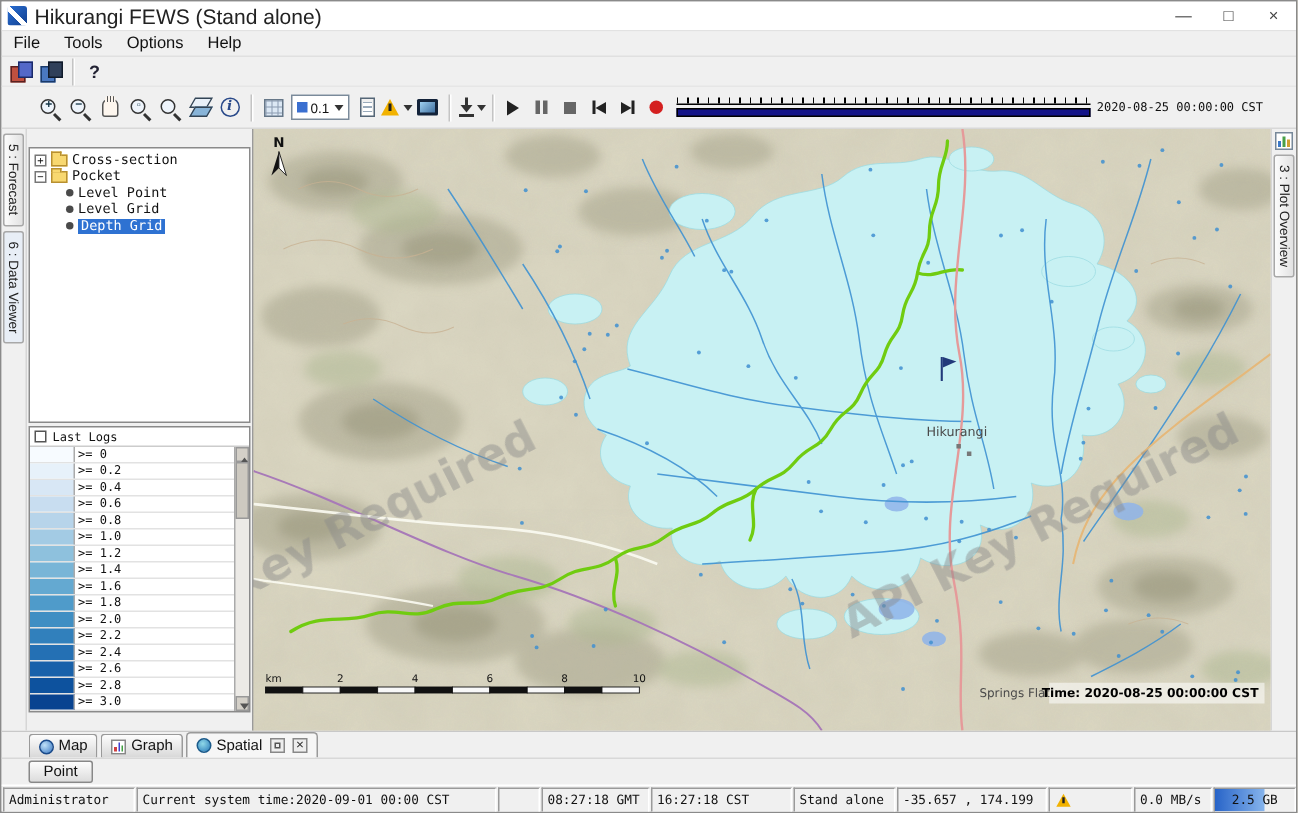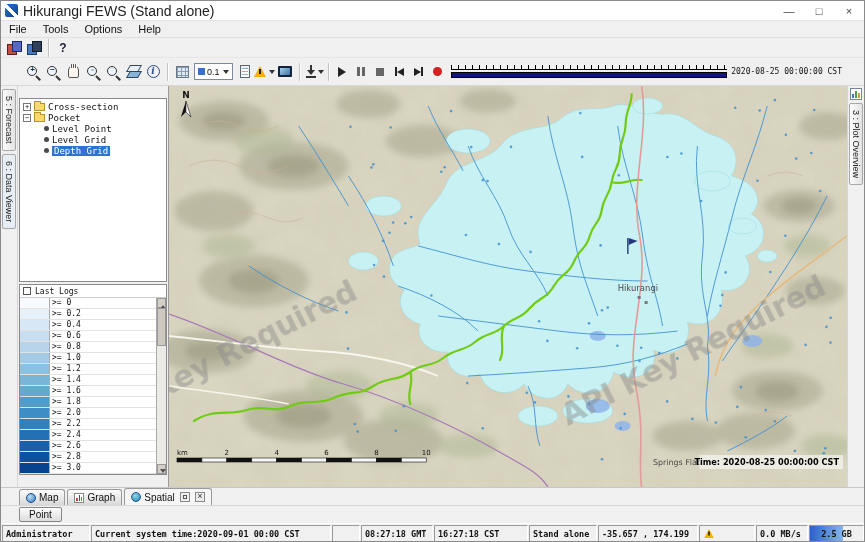--- a/index.html
+++ b/index.html
@@ -141,21 +141,21 @@
   .ico-graph .g3 { height:4px; background:#40a040; }
   .ico-spatial { width:10px; height:10px; border-radius:50%; background:radial-gradient(circle at 40% 35%, #8fd8e8, #2878b8); border:1px solid #1a5a8a; }
   .mini { width:10px; height:10px; border:1px solid #888; background:#eee; position:relative; margin-left:2px; }
   .mini-restore::before { content:""; position:absolute; inset:2px; border:1px solid #555; }
   .mini-close::before { content:"×"; position:absolute; left:1.5px; top:-2px; font-size:9px; color:#333; }
 
   .logsbar { height:18px; background:#f0f0f0; border-top:1px solid #d8d8d8; display:flex; align-items:center; padding-left:18px; }
   .logs-btn { height:15px; padding:0 9px; font-size:10px; border:1px solid #888; background:linear-gradient(#fdfdfd,#dcdcdc); border-radius:2px; display:flex; align-items:center; }
 
   .statusbar { height:20px; background:#f0f0f0; display:flex; align-items:stretch; font:8.5px "DejaVu Sans Mono",monospace; border-top:1px solid #fff; }
-  .cell { border:1px solid; border-color:#9a9a9a #ffffff #ffffff #9a9a9a; margin:1px 0 1px 1px; display:flex; align-items:center; padding:0 3px; white-space:nowrap; overflow:hidden; position:relative;font-weight:bold; }
+  .cell { border:1px solid; border-color:#9a9a9a #ffffff #ffffff #9a9a9a; margin:1px 0 1px 1px; display:flex; align-items:center; padding:0 3px; white-space:nowrap; overflow:hidden; position:relative; }
   .cell.mem { justify-content:center; }
   .memfill { position:absolute; left:0; top:0; bottom:0; width:62%; background:linear-gradient(90deg,#2864c8,#86b4ec); }
   .memtxt { position:relative; z-index:1; }
 </style>
 </head>
 <body>
 
 <div class="window">
 
   <div class="titlebar">

